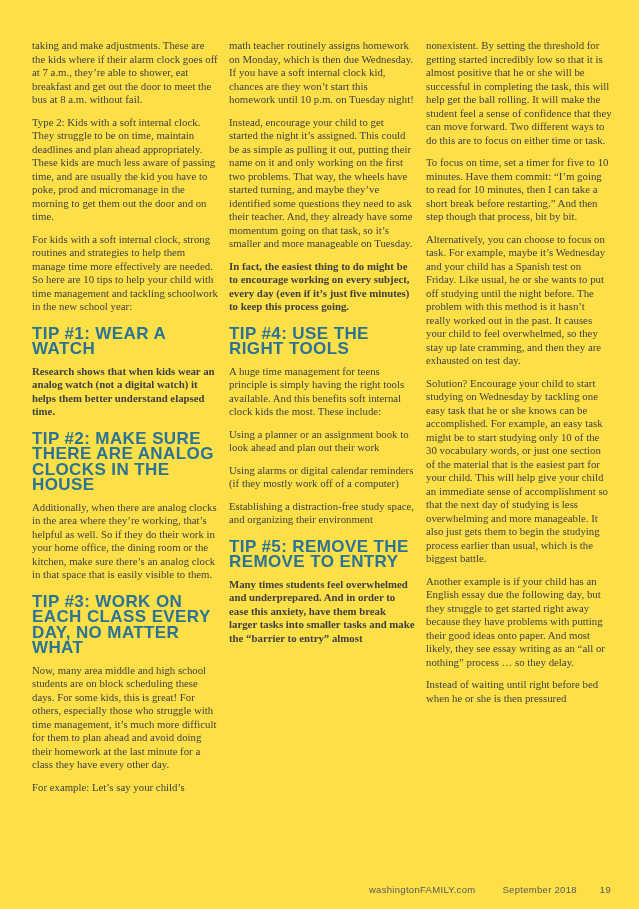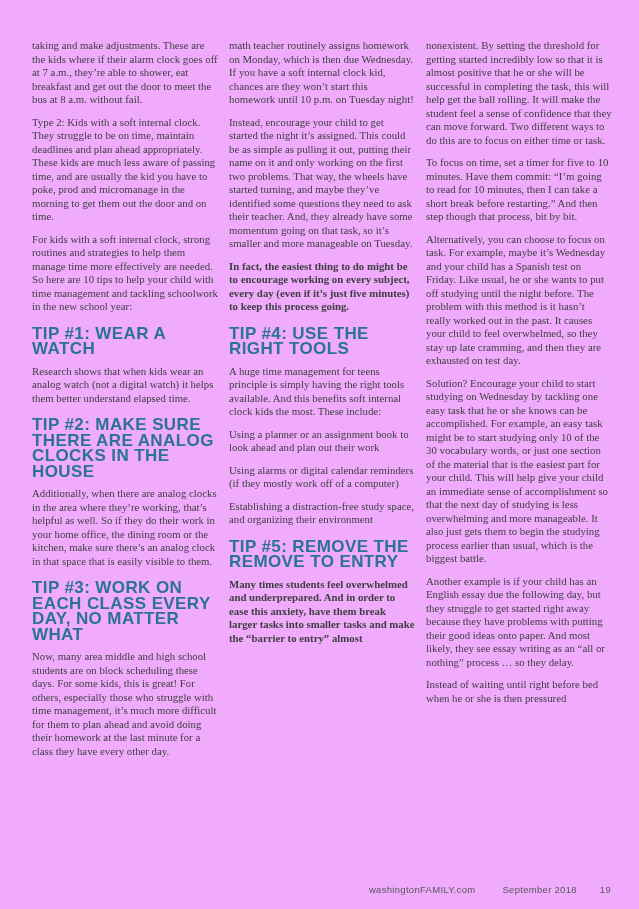--- a/index.html
+++ b/index.html
@@ -50,33 +50,34 @@
     letter-spacing: 0.3px;
     color: #58595b;
     white-space: nowrap;
   }
   .footer .site   { margin-right: 24px; }
   .footer .issue  { margin-right: 20px; }
 </style>
 </head>
 <body>
 
-<div class="page" style="background: #f0abfc;">
+<div class="page" style="background: #fde047;">
 
   <div class="columns">
     <div class="column">
         <p style="color: rgb(62, 62, 64);">taking and make adjustments. These are the kids where if their alarm clock goes off at 7 a.m., they’re able to shower, eat breakfast and get out the door to meet the bus at 8 a.m. without fail.</p>
         <p style="color: rgb(62, 62, 64);">Type 2: Kids with a soft internal clock. They struggle to be on time, maintain deadlines and plan ahead appropriately. These kids are much less aware of passing time, and are usually the kid you have to poke, prod and micromanage in the morning to get them out the door and on time.</p>
         <p style="color: rgb(62, 62, 64);">For kids with a soft internal clock, strong routines and strategies to help them manage time more effectively are needed. So here are 10 tips to help your child with time management and tackling schoolwork in the new school year:</p>
         <h3 style="color: rgb(43, 114, 149);">TIP #1: WEAR A WATCH</h3>
-        <p style="color: rgb(62, 62, 64);">Research shows that when kids wear an analog watch (not a digital watch) it helps them better understand elapsed time.</p>
+        <p style="color: rgb(62, 62, 64); font-weight: bold;">Research shows that when kids wear an analog watch (not a digital watch) it helps them better understand elapsed time.</p>
         <h3 style="color: rgb(43, 114, 149);">TIP #2: MAKE SURE THERE ARE ANALOG CLOCKS IN THE HOUSE</h3>
         <p style="color: rgb(62, 62, 64);">Additionally, when there are analog clocks in the area where they’re working, that’s helpful as well. So if they do their work in your home office, the dining room or the kitchen, make sure there’s an analog clock in that space that is easily visible to them.</p>
         <h3 style="color: rgb(43, 114, 149);">TIP #3: WORK ON EACH CLASS EVERY DAY, NO MATTER WHAT</h3>
         <p style="color: rgb(62, 62, 64);">Now, many area middle and high school students are on block scheduling these days. For some kids, this is great! For others, especially those who struggle with time management, it’s much more difficult for them to plan ahead and avoid doing their homework at the last minute for a class they have every other day.</p>
+        <p style="color: rgb(62, 62, 64);">For example: Let’s say your child’s</p>
       </div>
     <div class="column">
         <p style="color: rgb(62, 62, 64);">math teacher routinely assigns homework on Monday, which is then due Wednesday. If you have a soft internal clock kid, chances are they won’t start this homework until 10 p.m. on Tuesday night!</p>
         <p style="color: rgb(62, 62, 64);">Instead, encourage your child to get started the night it’s assigned. This could be as simple as pulling it out, putting their name on it and only working on the first two problems. That way, the wheels have started turning, and maybe they’ve identified some questions they need to ask their teacher. And, they already have some momentum going on that task, so it’s smaller and more manageable on Tuesday.</p>
         <p style="color: rgb(62, 62, 64); font-weight: bold;">In fact, the easiest thing to do might be to encourage working on every subject, every day (even if it’s just five minutes) to keep this process going.</p>
         <h3 style="color: rgb(43, 114, 149);">TIP #4: USE THE RIGHT TOOLS</h3>
         <p style="color: rgb(62, 62, 64);">A huge time management for teens principle is simply having the right tools available. And this benefits soft internal clock kids the most. These include:</p>
         <p style="color: rgb(62, 62, 64);">Using a planner or an assignment book to look ahead and plan out their work</p>
         <p style="color: rgb(62, 62, 64);">Using alarms or digital calendar reminders (if they mostly work off of a computer)</p>
         <p style="color: rgb(62, 62, 64);">Establishing a distraction-free study space, and organizing their environment</p>

